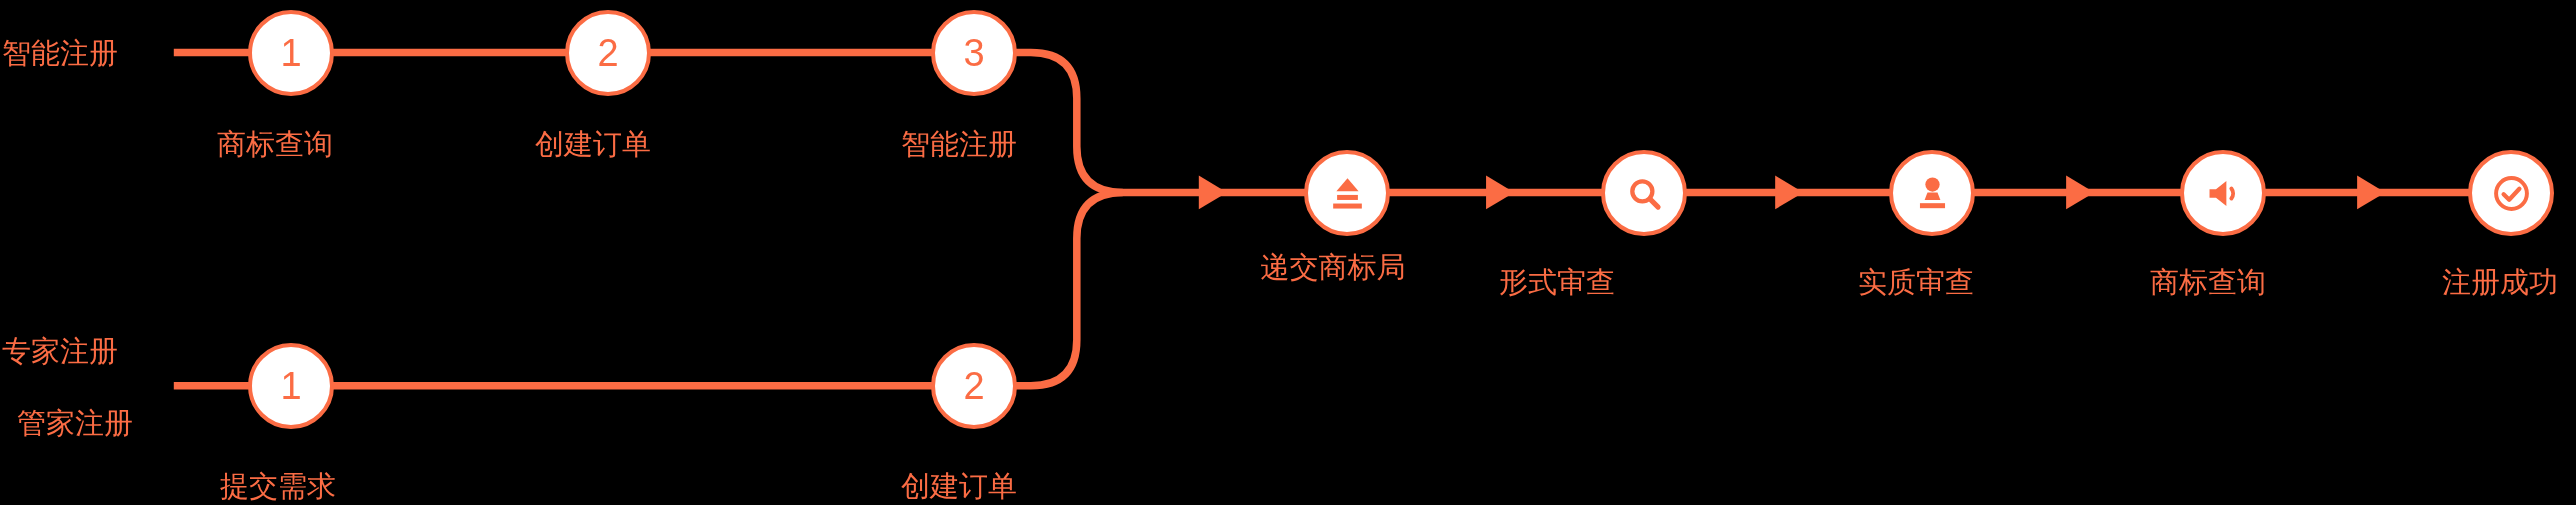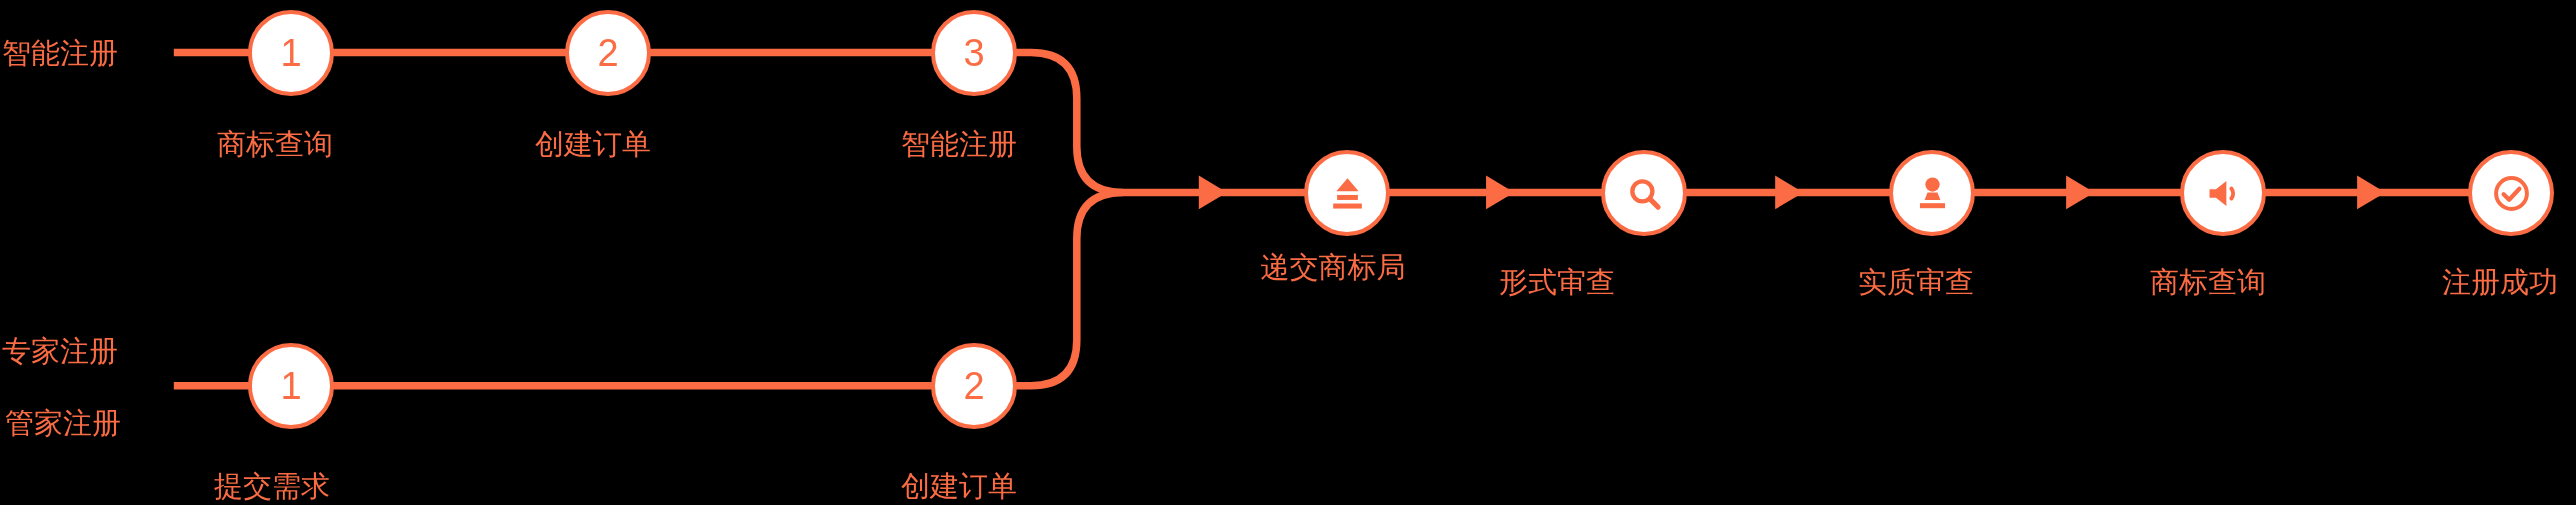--- a/index.html
+++ b/index.html
@@ -59,21 +59,21 @@
     <path d="M184 411 H1097 Q1146 411 1146 362 V254 Q1146 205 1195 205" fill="none" stroke="#FB6C44" stroke-width="8"></path>
     <path d="M1276 187 L1276 223 L1306 205 Z" fill="#FB6C44"></path>
     <path d="M1582 187 L1582 223 L1612 205 Z" fill="#FB6C44"></path>
     <path d="M1890 187 L1890 223 L1920 205 Z" fill="#FB6C44"></path>
     <path d="M2200 187 L2200 223 L2230 205 Z" fill="#FB6C44"></path>
     <path d="M2510 187 L2510 223 L2540 205 Z" fill="#FB6C44"></path>
   </svg>
 
   <div class="track-label" style="left:1.9px;top:36px">智能注册</div>
   <div class="track-label" style="left:1.9px;top:334px">专家注册</div>
-  <div class="track-label" style="left:5px;top:406px">管家注册</div>
+  <div class="track-label" style="left:17px;top:406px">管家注册</div>
 
   <div class="node" style="left:291px;top:53px">
     <span class="step-number">1</span>
   </div>
   <div class="node" style="left:608px;top:53px">
     <span class="step-number">2</span>
   </div>
   <div class="node" style="left:974px;top:53px">
     <span class="step-number">3</span>
   </div>
@@ -82,21 +82,21 @@
   <div class="step-label" style="left:551px;top:127px">创建订单</div>
   <div class="step-label" style="left:917px;top:127px">智能注册</div>
 
   <div class="node" style="left:291px;top:386px">
     <span class="step-number">1</span>
   </div>
   <div class="node" style="left:974px;top:386px">
     <span class="step-number">2</span>
   </div>
 
-  <div class="step-label" style="left:230px;top:469px">提交需求</div>
+  <div class="step-label" style="left:236px;top:469px">提交需求</div>
   <div class="step-label" style="left:917px;top:469px">创建订单</div>
 
   <div class="node" style="left:1347px;top:193px">
     <span class="icon">
       <svg width="43" height="43" viewBox="0 0 24 24">
         <polygon points="12,3.5 5.8,10.8 18.2,10.8" fill="#FB6C44"></polygon>
         <rect x="6.2" y="12.8" width="11.6" height="2.8" fill="#FB6C44"></rect>
         <rect x="4" y="17.6" width="16" height="2.8" fill="#FB6C44"></rect>
       </svg>
     </span>

